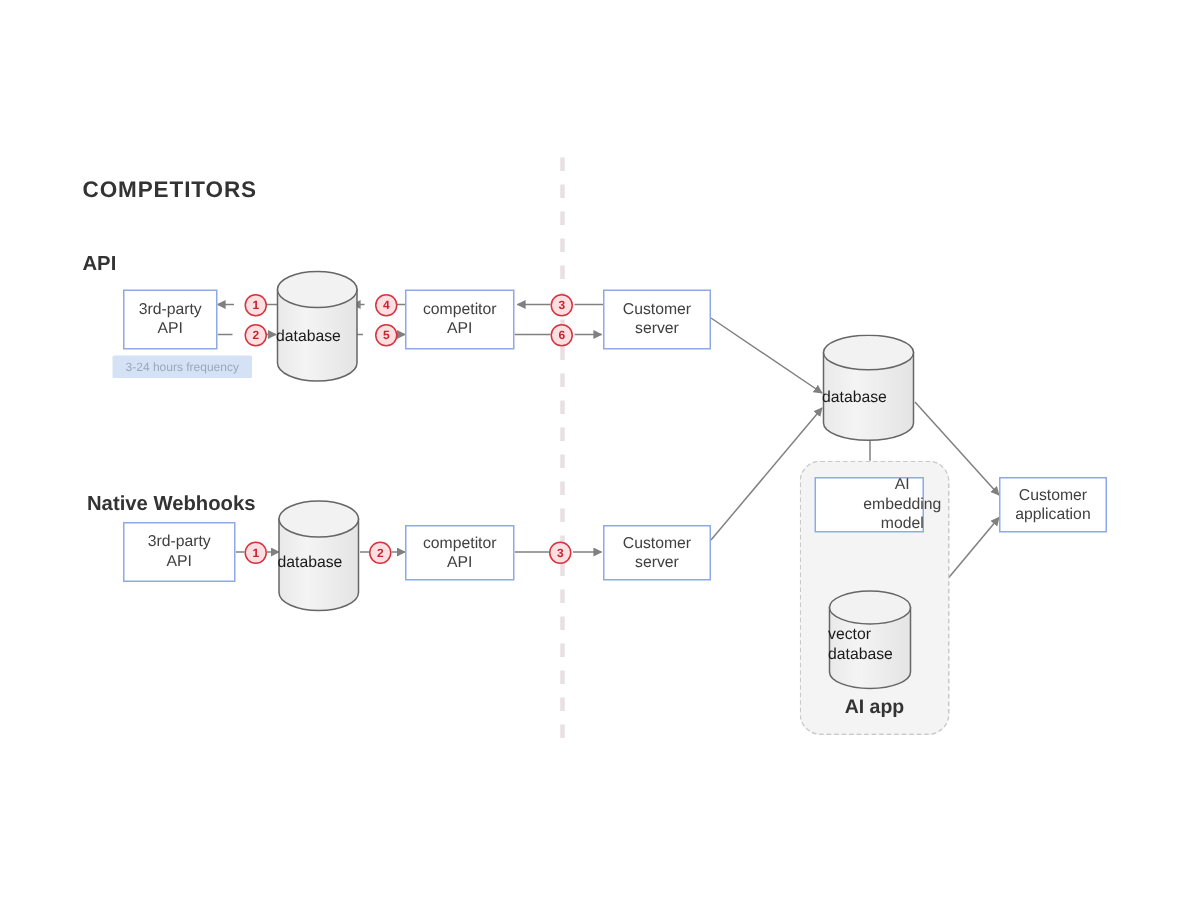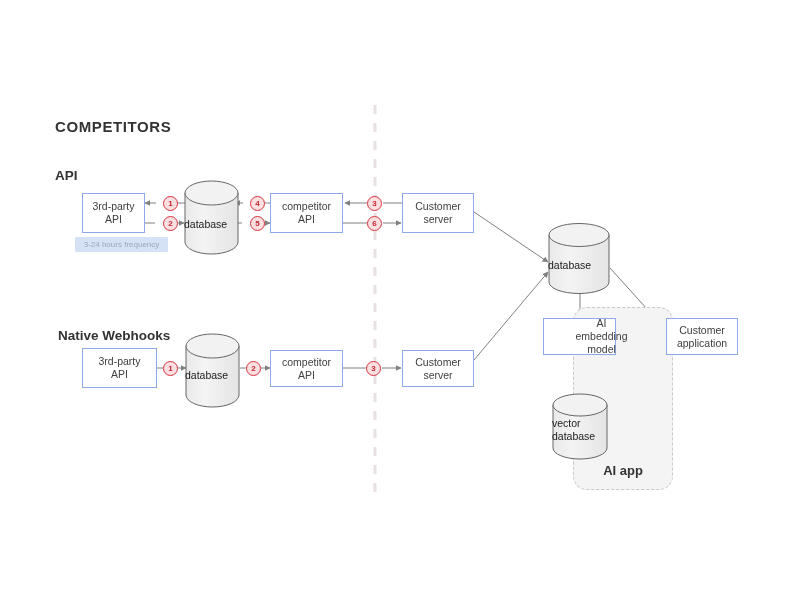--- a/index.html
+++ b/index.html
@@ -225,21 +225,21 @@
   <div class="box" style="left:270px; top:350px; width:73px; height:37px;">competitor
 API</div>
 
   <div class="box" style="left:402px; top:350px; width:72px; height:37px;">Customer
 server</div>
 
   <div class="marker" style="left:163px; top:361px;">1</div>
   <div class="marker" style="left:246px; top:361px;">2</div>
   <div class="marker" style="left:366px; top:361px;">3</div>
 
-  <div class="group-box" style="left:533px; top:307px; width:100px; height:183px;margin-left:40px;">
+  <div class="group-box" style="left:533px; top:307px; width:100px; height:183px;">
     <div class="group-label" style="top:155px;">AI app</div>
   </div>
 
   <div class="cyl" style="left:548px; top:223px; width:62px; height:72px;">
     <svg width="62" height="72" viewBox="0 0 62 72">
       <path d="M1 12 L1 59 A30 11.5 0 0 0 61 59 L61 12 Z" fill="url(#cylGrad)" stroke="#666666" stroke-width="1"></path>
       <ellipse cx="31" cy="12" rx="30" ry="11.5" fill="#f2f2f2" stroke="#666666" stroke-width="1"></ellipse>
     </svg>
     <div class="cyl-label" style="top:36px;">database</div>
   </div>

